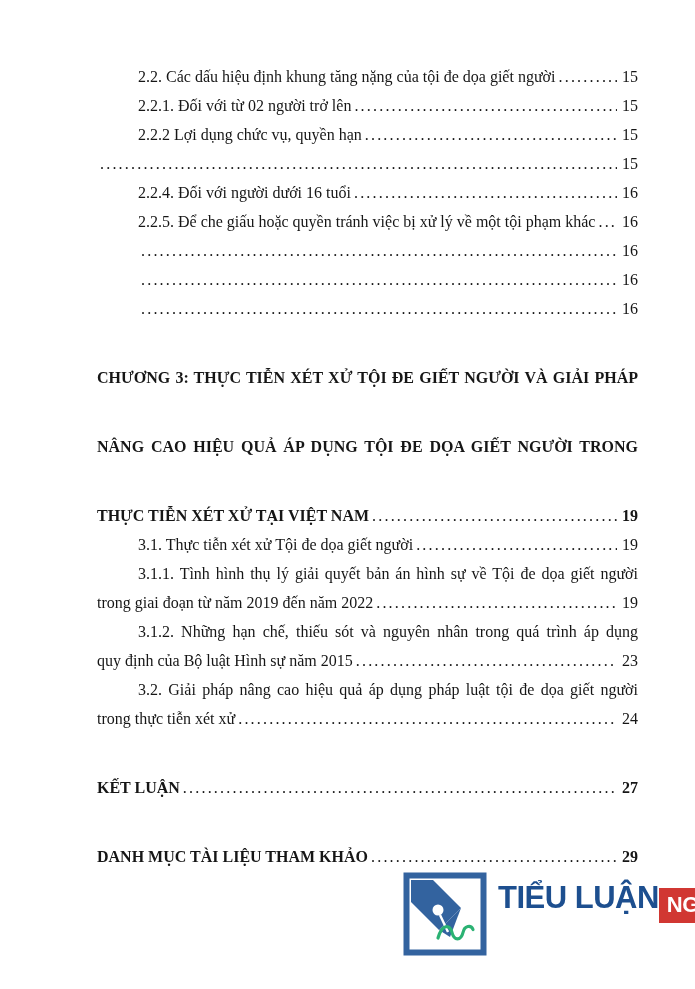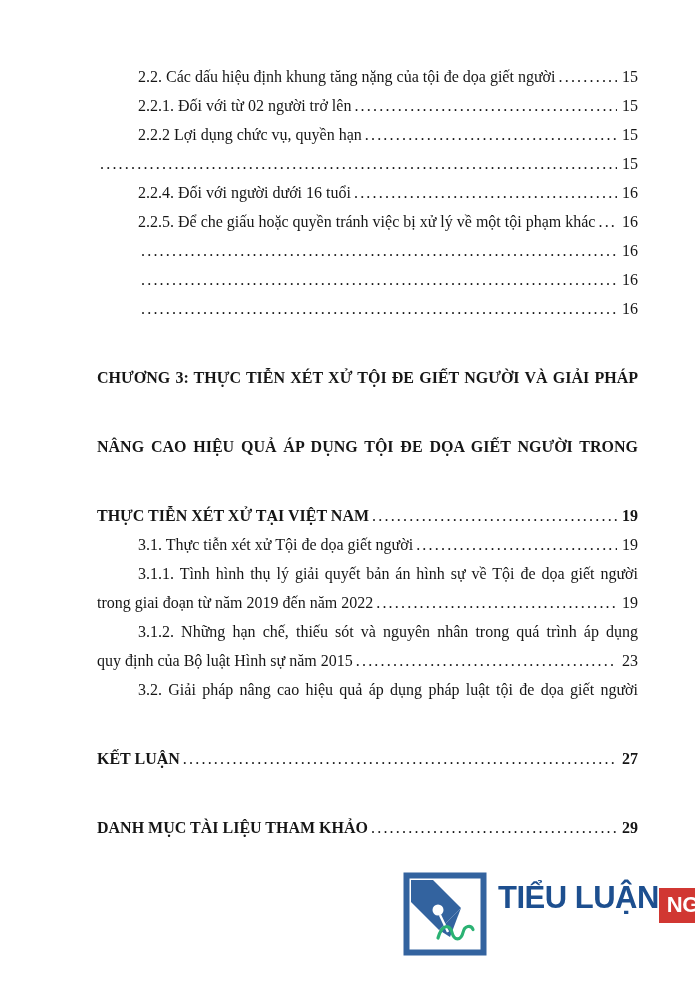--- a/index.html
+++ b/index.html
@@ -183,20 +183,25 @@
   </div>
       <div class="toc-line">
     <span class="toc-text">quy định của Bộ luật Hình sự năm 2015</span>
     <span class="dots"></span>
     <span class="pagenum">23</span>
   </div>
       <div class="toc-line indent justify">
     <span class="toc-text">3.2. Giải pháp nâng cao hiệu quả áp dụng pháp luật tội đe dọa giết người</span>
     
     
+  </div>
+      <div class="toc-line">
+    <span class="toc-text">trong thực tiễn xét xử</span>
+    <span class="dots"></span>
+    <span class="pagenum">24</span>
   </div>
       <div class="toc-line bold">
     <span class="toc-text">KẾT LUẬN</span>
     <span class="dots"></span>
     <span class="pagenum">27</span>
   </div>
       <div class="toc-line bold">
     <span class="toc-text">DANH MỤC TÀI LIỆU THAM KHẢO</span>
     <span class="dots"></span>
     <span class="pagenum">29</span>

